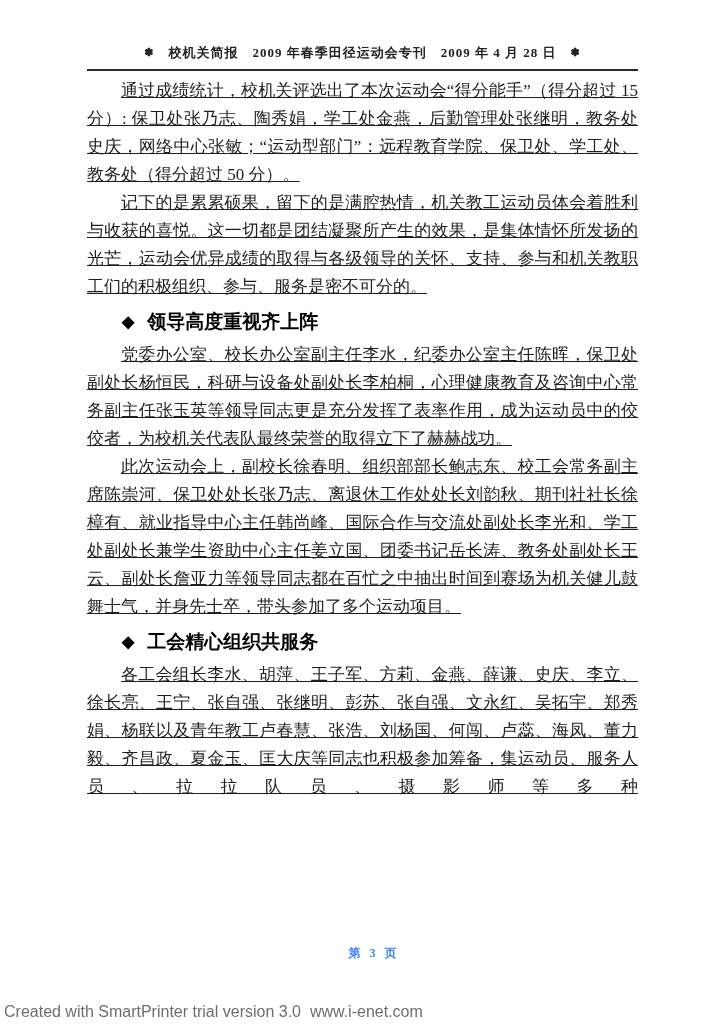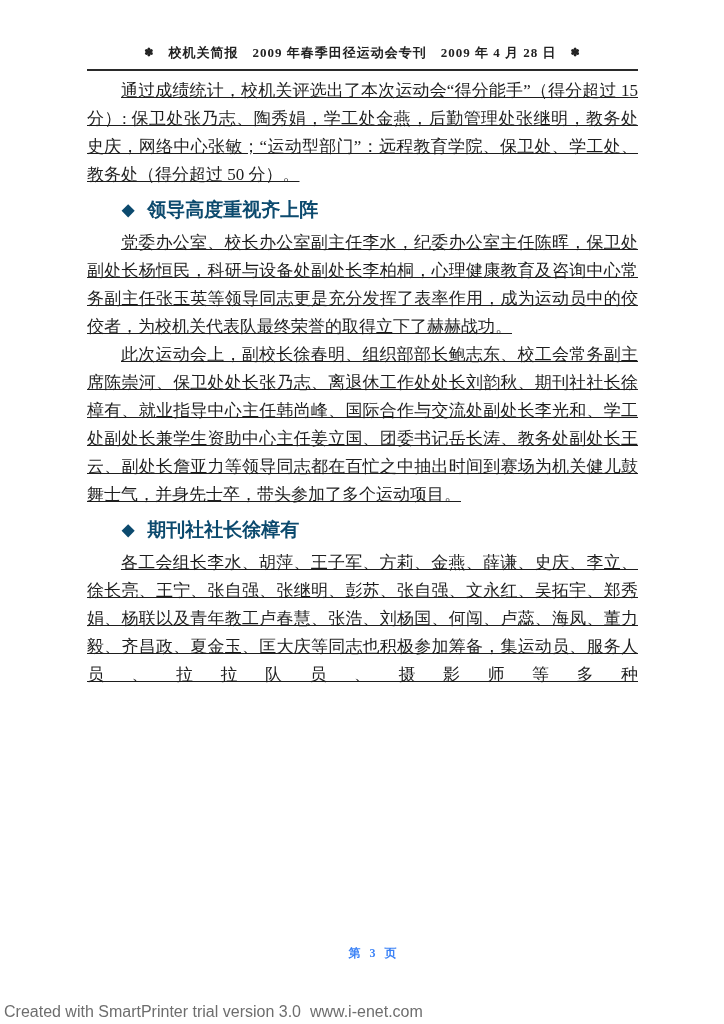--- a/index.html
+++ b/index.html
@@ -51,21 +51,21 @@
     word-break: break-all;
     text-decoration: underline;
   }
   .body-text p.continues {
     text-align-last: justify;
   }
   h2.section {
     font-family: "Liberation Sans", sans-serif;
     font-size: 19px;
     font-weight: bold;
-    color: #0c4a6e;
+    color: #000000;
     line-height: 30px;
     margin: 6px 0 4px 35px;
     text-align: left;
   }
   h2.section .bullet {
     font-size: 16px;
     margin-right: 13px;
     vertical-align: 1px;
   }
   .footer {
@@ -98,31 +98,32 @@
   <div class="content">
 
     <div class="masthead">
       <span class="star left">✽</span><span>校机关简报　2009 年春季田径运动会专刊　2009 年 4 月 28 日</span><span class="star right">✽</span>
     </div>
 
     <div class="body-text">
 
       <p>通过成绩统计，校机关评选出了本次运动会“得分能手”（得分超过 15 分）: 保卫处张乃志、陶秀娟，学工处金燕，后勤管理处张继明，教务处史庆，网络中心张敏；“运动型部门”：远程教育学院、保卫处、学工处、教务处（得分超过 50 分）。</p>
 
+      <p>记下的是累累硕果，留下的是满腔热情，机关教工运动员体会着胜利与收获的喜悦。这一切都是团结凝聚所产生的效果，是集体情怀所发扬的光芒，运动会优异成绩的取得与各级领导的关怀、支持、参与和机关教职工们的积极组织、参与、服务是密不可分的。</p>
 
       <h2 class="section">
         <span class="bullet">◆</span><span>领导高度重视齐上阵</span>
       </h2>
 
       <p>党委办公室、校长办公室副主任李水，纪委办公室主任陈晖，保卫处副处长杨恒民，科研与设备处副处长李柏桐，心理健康教育及咨询中心常务副主任张玉英等领导同志更是充分发挥了表率作用，成为运动员中的佼佼者，为校机关代表队最终荣誉的取得立下了赫赫战功。</p>
 
       <p>此次运动会上，副校长徐春明、组织部部长鲍志东、校工会常务副主席陈崇河、保卫处处长张乃志、离退休工作处处长刘韵秋、期刊社社长徐樟有、就业指导中心主任韩尚峰、国际合作与交流处副处长李光和、学工处副处长兼学生资助中心主任姜立国、团委书记岳长涛、教务处副处长王云、副处长詹亚力等领导同志都在百忙之中抽出时间到赛场为机关健儿鼓舞士气，并身先士卒，带头参加了多个运动项目。</p>
 
       <h2 class="section">
-        <span class="bullet">◆</span><span>期刊社社长徐樟有</span>
+        <span class="bullet">◆</span><span>工会精心组织共服务</span>
       </h2>
 
 
       <p class="continues">各工会组长李水、胡萍、王子军、方莉、金燕、薛谦、史庆、李立、徐长亮、王宁、张自强、张继明、彭苏、张自强、文永红、吴拓宇、郑秀娟、杨联以及青年教工卢春慧、张浩、刘杨国、何闯、卢蕊、海凤、董力毅、齐昌政、夏金玉、匡大庆等同志也积极参加筹备，集运动员、服务人员、拉拉队员、摄影师等多种</p>
 
     </div>
   </div>
 
   <div class="footer">第 3 页</div>
 

